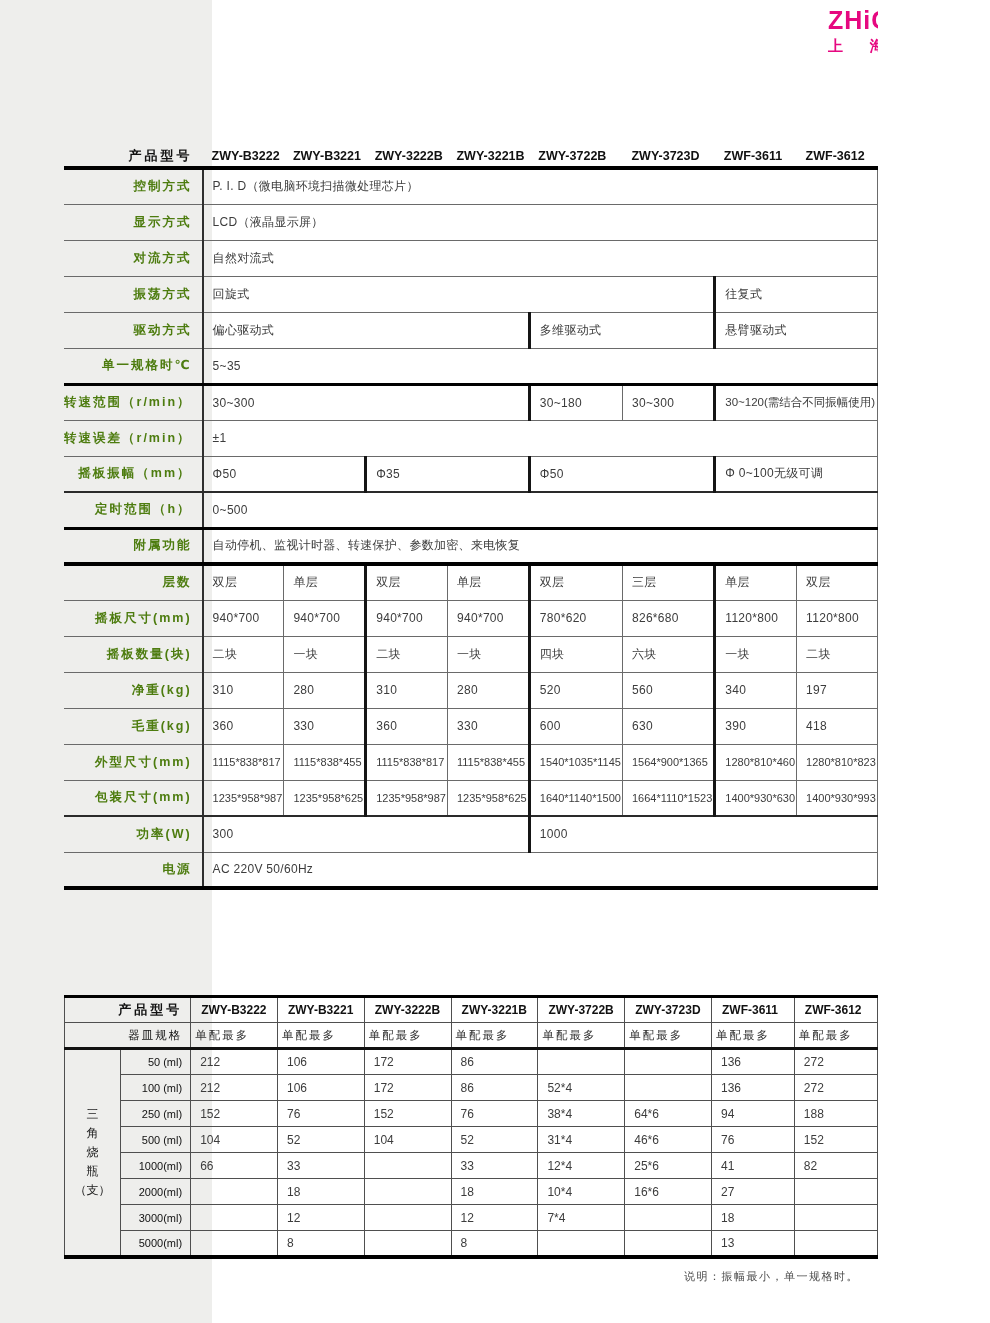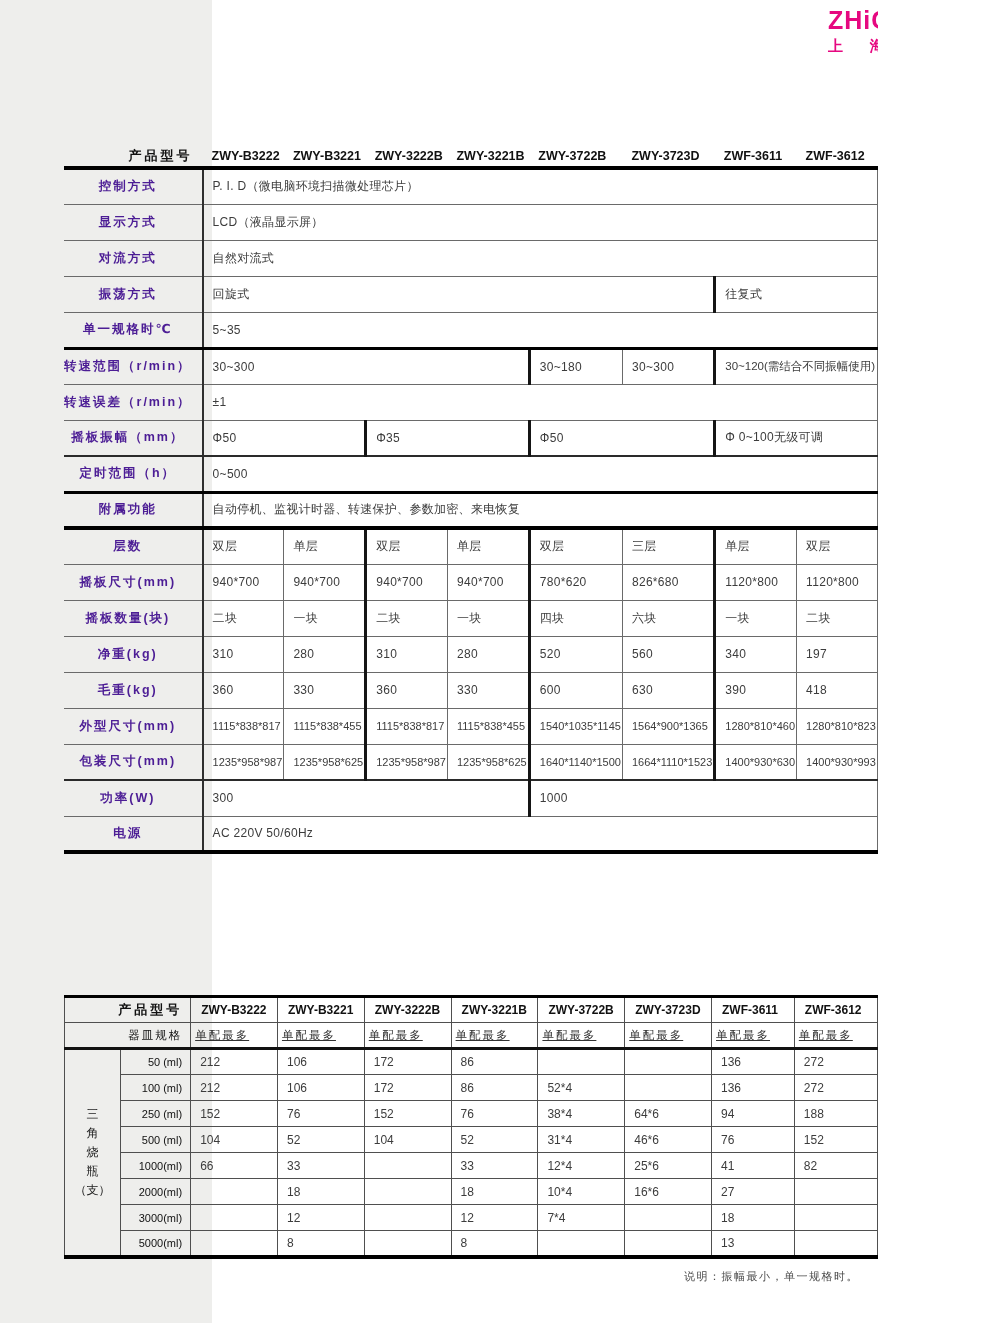--- a/index.html
+++ b/index.html
@@ -17,33 +17,33 @@
   table{border-collapse:collapse;table-layout:fixed;}
   .t1{position:absolute;left:64px;top:146px;}
   .t1 th,.t1 td{white-space:nowrap;overflow:hidden;vertical-align:middle;}
   .t1 thead tr{height:20px;}
   .t1 thead th{border:none;border-bottom:4px solid #000;font-size:12.5px;font-weight:bold;color:#111;text-align:left;padding-left:9px;}
   .t1 thead th.lbl-h{background:#eeeeec;text-align:right;padding-right:10px;font-size:13px;letter-spacing:3px;}
   .t1 tbody tr{height:36px;}
   .t1 tbody td{border-right:1px solid #6a6a6a;border-bottom:1px solid #6a6a6a;font-size:12px;color:#3c3c3c;padding-left:9px;letter-spacing:.3px;}
   .t1 tr.dense td{font-size:11px;letter-spacing:0;}
   .t1 tbody td.tight{font-size:11.5px;letter-spacing:0;}
-  .t1 tbody tr td.lbl{background:#eeeeec;text-align:center;padding-right:10px;padding-left:0;font-weight:bold;color:#4c1d95;font-size:12.5px;letter-spacing:2px;border-right:2px solid #2e2e2e;}
+  .t1 tbody tr td.lbl{background:#eeeeec;text-align:right;padding-right:10px;padding-left:0;font-weight:bold;color:#4d7c0f;font-size:12.5px;letter-spacing:2px;border-right:2px solid #2e2e2e;}
   .t1 td.gsep{border-right:3px solid #151515;}
   .t1 tr.hb2 td{border-bottom:2px solid #2a2a2a;}
   .t1 tr.hb3 td{border-bottom:3px solid #000;}
   .t1 tr.hb4 td{border-bottom:4px solid #000;}
 
   
   .t2{position:absolute;left:64px;top:995px;}
   .t2 td{border:1px solid #4f4f4f;white-space:nowrap;overflow:hidden;vertical-align:middle;font-size:12px;color:#3c3c3c;padding-left:9px;}
   .t2 tr{height:26px;}
   .t2 tr.t2head td{border-top:3px solid #000;}
   .t2 td.model2{font-weight:bold;font-size:12px;color:#111;padding-left:10px;}
-  .t2 td.unit{font-size:11.5px;letter-spacing:2px;color:#333;padding-left:4px;text-decoration:underline;}
+  .t2 td.unit{font-size:11.5px;letter-spacing:2px;color:#333;padding-left:4px;}
   .t2 tr td.lbl2{background:#eeeeec;text-align:right;padding-right:8px;padding-left:0;font-weight:normal;font-size:11px;color:#111;}
   .t2 tr.t2head td.hlbl{font-size:13px;letter-spacing:3px;font-weight:bold;}
   .t2 tr.t2spec td.hlbl{font-weight:normal;font-size:11.5px;letter-spacing:2px;}
   .t2 tr.t2spec td{border-bottom:3px solid #111;margin-left:7px;}
   .t2 tr.lastrow td{border-bottom:4px solid #000;}
   .t2 td.flask{background:#eeeeec;text-align:center;padding:0;border-bottom:4px solid #000;}
   .t2 .vert{display:flex;flex-direction:column;align-items:center;gap:7px;font-size:12px;color:#222;}
   .t2 .vert span{line-height:1;}
 
   .note{position:absolute;top:1269px;right:19px;font-size:11px;color:#4a4a4a;letter-spacing:1.5px;text-align:center;}
@@ -99,20 +99,26 @@
         <td colspan="8">LCD（液晶显示屏）</td>
       </tr>
       <tr>
         <td class="lbl">对流方式</td>
         <td colspan="8">自然对流式</td>
       </tr>
       <tr>
         <td class="lbl">振荡方式</td>
         <td colspan="6" class="gsep">回旋式</td>
         <td colspan="2">往复式</td>
+      </tr>
+      <tr>
+        <td class="lbl">驱动方式</td>
+        <td colspan="4" class="gsep">偏心驱动式</td>
+        <td colspan="2" class="gsep">多维驱动式</td>
+        <td colspan="2">悬臂驱动式</td>
       </tr>
       <tr class="hb3">
         <td class="lbl">单一规格时℃</td>
         <td colspan="8">5~35</td>
       </tr>
       <tr>
         <td class="lbl">转速范围（r/min）</td>
         <td colspan="4" class="gsep">30~300</td>
         <td>30~180</td>
         <td class="gsep">30~300</td>

